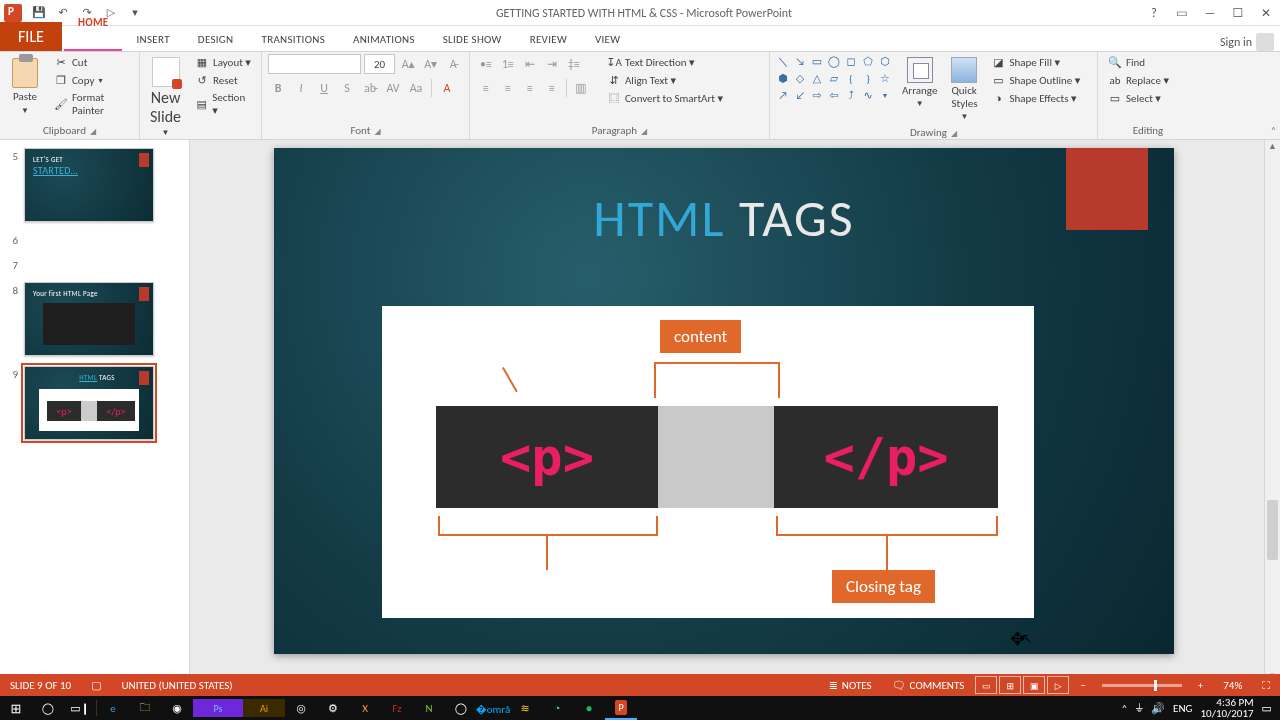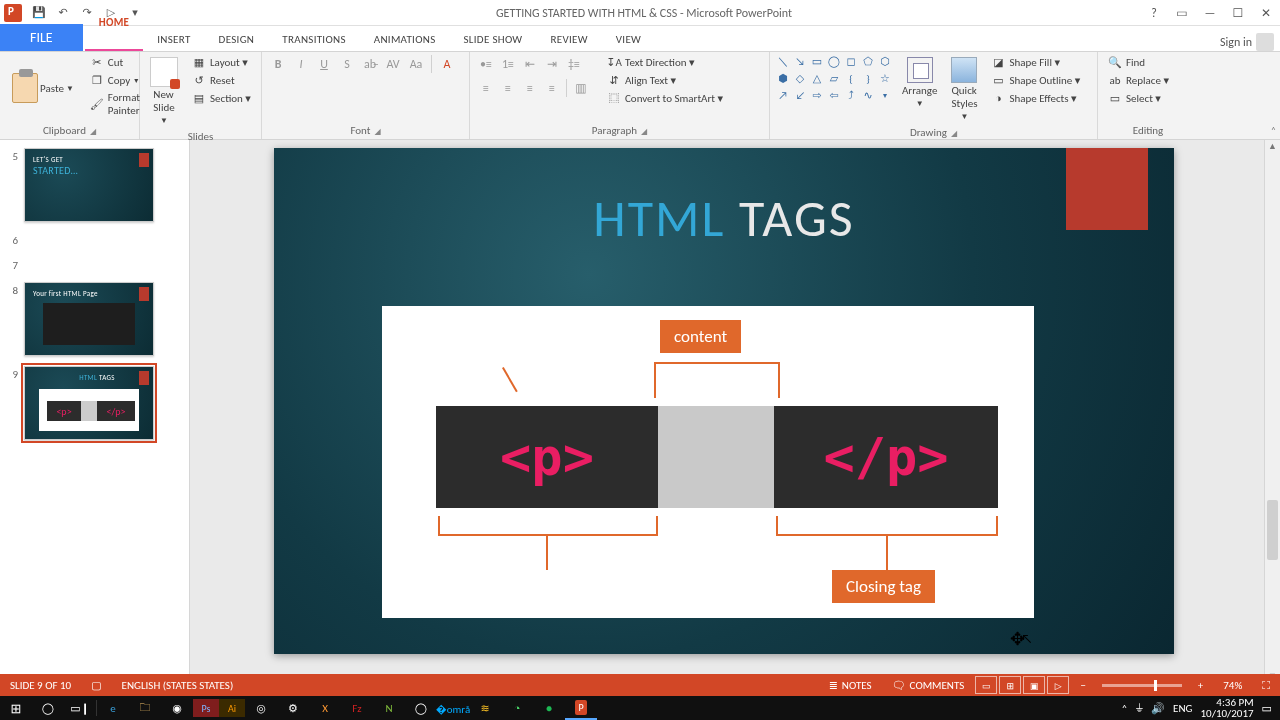--- a/index.html
+++ b/index.html
@@ -8,35 +8,35 @@
 
 #titlebar { height:26px; background:#fff; border-bottom:1px solid #e0e0e0; display:flex; align-items:center; font-size:11px; color:#444; }
 #titlebar .ppt-icon { width:18px; height:18px; background:#d24726; margin:0 6px 0 4px; border-radius:2px; position:relative; }
 #titlebar .ppt-icon:after { content:"P"; color:#fff; font-weight:bold; font-size:11px; position:absolute; left:4px; top:1px; }
 .qat-btn { width:22px; height:22px; margin-right:2px; display:flex; align-items:center; justify-content:center; font-size:11px; color:#555; cursor:pointer; }
 #titlebar .title-text { flex:1; text-align:center; color:#666; font-size:12px; }
 #titlebar .win-btn { width:28px; height:22px; display:flex; align-items:center; justify-content:center; font-size:12px; color:#555; cursor:pointer; }
 
 
 #ribbon-tabs { height:26px; background:#fff; border-bottom:1px solid #d4d4d4; display:flex; align-items:flex-end; font-size:12px; color:#444; }
-.file-tab { background:#3b82f6; color:#fff; padding:5px 30px; font-size:14px; margin-right:2px; cursor:pointer; }
+.file-tab { background:#c2410c; color:#fff; padding:5px 18px; font-size:16px; margin-right:2px; cursor:pointer; }
 .rtab { padding:5px 14px; cursor:pointer; text-transform:uppercase; font-size:11px; letter-spacing:.3px; color:#444; }
 .rtab.active { border-bottom:2px solid #ec4899; color:#d24726; font-weight:700; padding-bottom:20px; }
 #ribbon-tabs .signin { margin-left:auto; margin-right:6px; font-size:12px; color:#555; display:flex; align-items:center; gap:4px; }
 .avatar-ph { width:18px; height:18px; background:#ddd; border-radius:2px; }
 
 
 #ribbon-panel { height:88px; background:#f3f3f3; border-bottom:1px solid #d4d4d4; display:flex; font-size:11px; color:#444; position:relative; }
 .rgroup { border-right:1px solid #d9d9d9; padding:2px 6px 2px 6px; display:flex; flex-direction:column; justify-content:space-between; }
 .rgroup-label { text-align:center; font-size:11px; color:#666; margin-top:2px; display:flex; align-items:center; justify-content:center; gap:4px; }
 .dialoglnch { font-size:8px; color:#888; cursor:pointer; }
 .rgroup-body { flex:1; display:flex; gap:6px; }
 
 
-.paste-btn { display:flex; flex-direction:row; align-items:center; gap:2px; padding:4px 6px; cursor:pointer; }
+.paste-btn { display:flex; flex-direction:column; align-items:center; gap:2px; padding:4px 6px; cursor:pointer; }
 .paste-icon { width:26px; height:30px; background:#f6d8b0; border:1px solid #c79b5a; position:relative; border-radius:2px; }
 .paste-icon:before { content:""; position:absolute; top:-5px; left:6px; width:14px; height:8px; background:#999; border-radius:2px; }
 .small-stack { display:flex; flex-direction:column; gap:2px; }
 .small-cmd { display:flex; align-items:center; gap:4px; padding:1px 4px; font-size:11px; cursor:pointer; }
 .mini-icon { width:14px; height:14px; display:inline-flex; align-items:center; justify-content:center; font-size:11px; }
 
 
 .newslide-btn { display:flex; flex-direction:column; align-items:center; gap:1px; padding:3px 4px; cursor:pointer; }
 .newslide-icon { width:28px; height:30px; background:#fff; border:1px solid #ccc; position:relative; }
 .newslide-icon:after { content:""; position:absolute; right:-3px; bottom:-3px; width:10px; height:10px; background:#d24726; border-radius:2px; }
@@ -65,21 +65,21 @@
 #workspace { position:absolute; top:140px; bottom:36px; left:0; right:0; display:flex; background:#eaeaea; }
 
 
 #thumbs-pane { width:190px; background:#fff; border-right:1px solid #d6d6d6; overflow:hidden; position:relative; }
 #thumbs-inner { position:absolute; inset:0; overflow-y:auto; padding:8px 4px; }
 .thumb-row { display:flex; gap:6px; margin-bottom:10px; }
 .thumb-num { width:14px; text-align:right; font-size:11px; color:#666; padding-top:2px; }
 .thumb { width:130px; height:74px; border:1px solid #ccc; background:radial-gradient(circle at 30% 30%,#1b4a56,#0c2c34); position:relative; box-shadow:0 1px 2px rgba(0,0,0,.2); overflow:hidden; }
 .thumb.sel { outline:2px solid #d24726; outline-offset:1px; }
 .thumb-title { position:absolute; top:6px; left:8px; font-size:7px; color:#fff; letter-spacing:.3px; }
-.thumb-hl { color:#3db2d8; }
+.thumb-hl { color:#3db2d8;text-decoration:underline; }
 .thumb-flag { position:absolute; top:4px; right:4px; width:10px; height:14px; background:#b73a2d; }
 
 
 #editor { flex:1; position:relative; background:#eaeaea; overflow:hidden; }
 #editor-scroll-v { position:absolute; right:0; top:0; bottom:0; width:16px; background:#f0f0f0; border-left:1px solid #d6d6d6; }
 #editor-scroll-v .sthumb { position:absolute; left:2px; right:2px; top:360px; height:60px; background:#cfcfcf; border-radius:2px; }
 #editor-scroll-v .s-up,#editor-scroll-v .s-dn { position:absolute; left:0; right:0; height:14px; text-align:center; font-size:9px; color:#777; }
 #editor-scroll-v .s-up{top:0}#editor-scroll-v .s-dn{bottom:0}
 
 
@@ -181,21 +181,21 @@
     <div class="rgroup-label">
         <span>Clipboard</span>
         <span class="dialoglnch">◢</span>
       </div>
   </div>
 
   <div class="rgroup" style="width:122px">
     <div class="rgroup-body">
       <div class="newslide-btn">
         <div class="newslide-icon"></div>
-        <span style="white-space:pre;text-align:left;font-size:11px">New
+        <span style="white-space:pre;text-align:center;font-size:16px">New
 Slide</span>
           <span style="font-size:8px">▼</span>
       </div>
       <div class="small-stack">
         <div class="small-cmd">
             <span class="mini-icon">▦</span>
             <span>Layout ▾</span>
           </div>
         <div class="small-cmd">
             <span class="mini-icon">↺</span>
@@ -207,20 +207,27 @@
           </div>
       </div>
     </div>
     <div class="rgroup-label">
         <span>Slides</span>
       </div>
   </div>
 
   <div class="rgroup" style="width:208px">
     <div style="display:flex;flex-direction:column;">
+      <div class="font-row">
+        <div class="cbo font"></div>
+        <div class="cbo size">20</div>
+        <div class="sq">A▴</div>
+        <div class="sq">A▾</div>
+        <div class="sq">A̶</div>
+      </div>
       <div class="font-row">
         <div class="sq">
             <b>B</b>
           </div>
         <div class="sq">
             <i>I</i>
           </div>
         <div class="sq">
             <u>U</u>
           </div>
@@ -435,21 +442,21 @@
       <div class="s-up">▲</div>
       <div class="sthumb"></div>
       <div class="s-dn">▼</div>
     </div>
   </div>
 </div>
 
 <div id="statusbar">
   <div class="sb-item">SLIDE 9 OF 10</div>
   <div class="sb-item">▢</div>
-  <div class="sb-item">ENGLISH (STATES STATES)</div>
+  <div class="sb-item">UNITED (UNITED STATES)</div>
   <div class="sp"></div>
   <div class="sb-item">≣ <span>NOTES</span></div>
   <div class="sb-item">🗨 <span>COMMENTS</span></div>
   <div class="view-btn">▭</div>
   <div class="view-btn">⊞</div>
   <div class="view-btn">▣</div>
   <div class="view-btn">▷</div>
   <div class="sb-item">−</div>
   <div class="zoom-track">
       <div class="zoom-thumb"></div>
@@ -460,22 +467,22 @@
 </div>
 
 <div id="taskbar">
   <div class="tb-btn start">⊞</div>
   <div class="tb-btn">◯</div>
   <div class="tb-btn">▭❙</div>
   <div class="tb-sep"></div>
   <div class="tb-btn" style="color:#3aa0da">e</div>
   <div class="tb-btn" style="color:#f5c36a">🗀</div>
   <div class="tb-btn">◉</div>
-  <div class="tb-btn" style="background:#7f1d1d;color:#7fb3ff;width:26px;height:18px;font-size:10px">Ps</div>
-  <div class="tb-btn" style="background:#3b2a00;color:#ff9a00;width:26px;height:18px;font-size:10px">Ai</div>
+  <div class="tb-btn" style="background:#6d28d9;color:#7fb3ff;width:50px;height:18px;font-size:10px">Ps</div>
+  <div class="tb-btn" style="background:#3b2a00;color:#ff9a00;width:42px;height:18px;font-size:10px">Ai</div>
   <div class="tb-btn">◎</div>
   <div class="tb-btn">⚙</div>
   <div class="tb-btn xampp">X</div>
   <div class="tb-btn" style="color:#c22">Fz</div>
   <div class="tb-btn" style="color:#7fba3c">N</div>
   <div class="tb-btn">◯</div>
   <div class="tb-btn accent">�områ</div>
   <div class="tb-btn sub">≋</div>
   <div class="tb-btn line">◔</div>
   <div class="tb-btn" style="color:#1db954">●</div>

